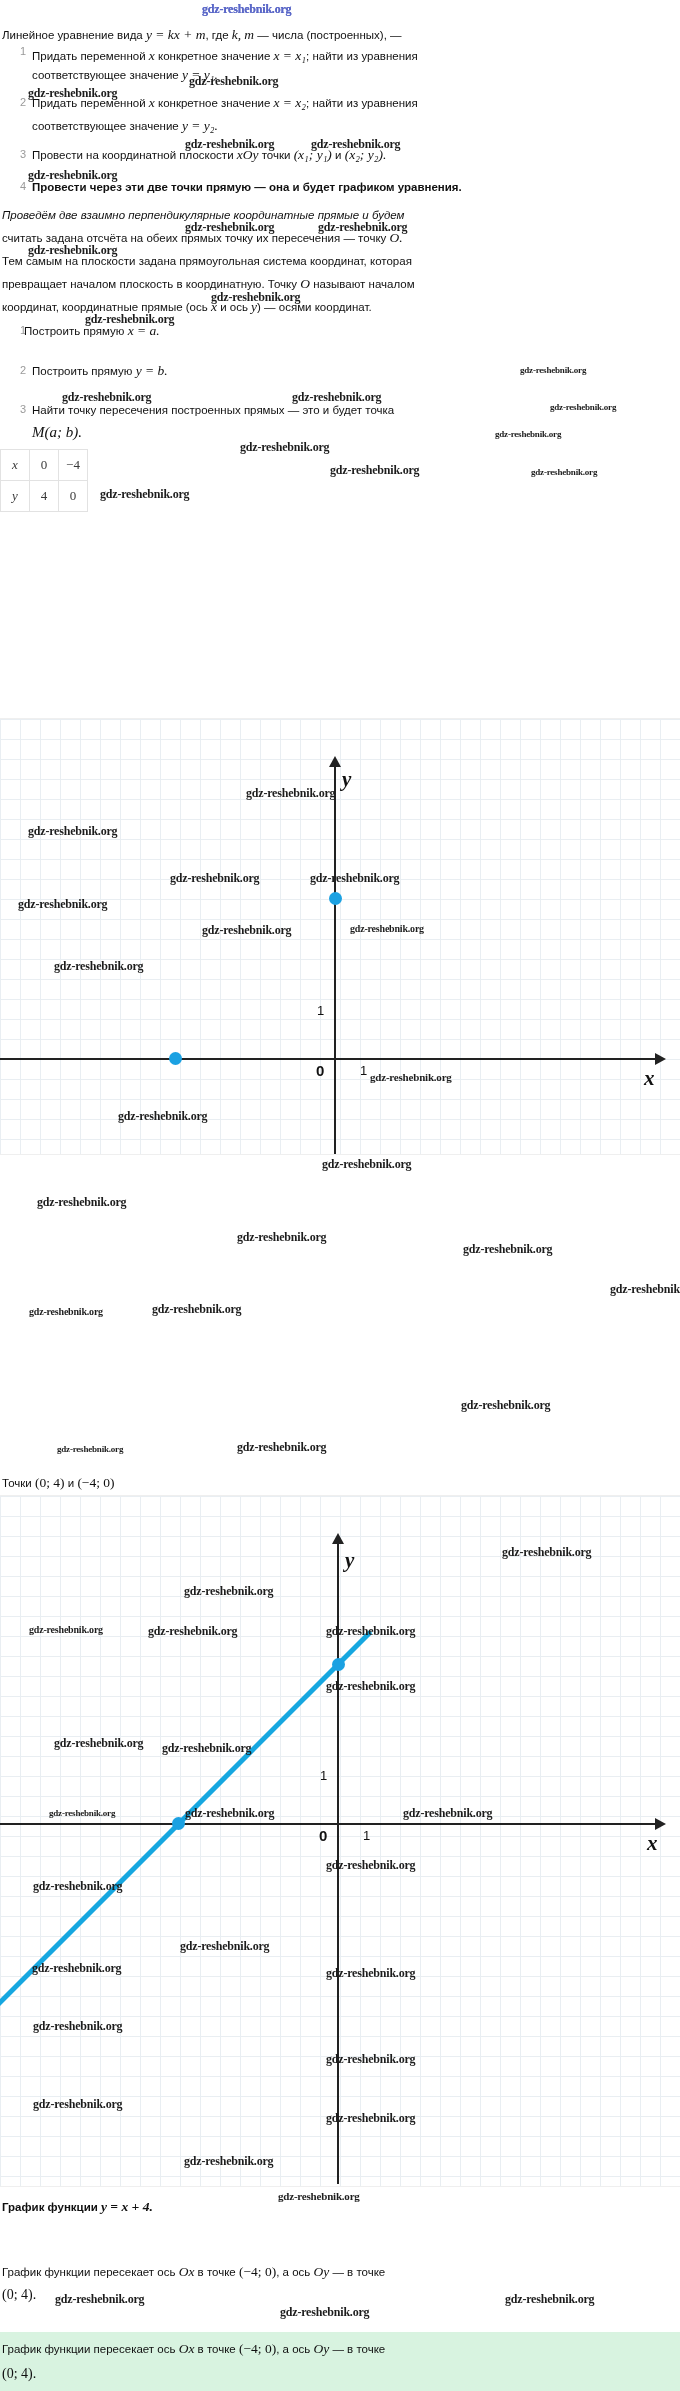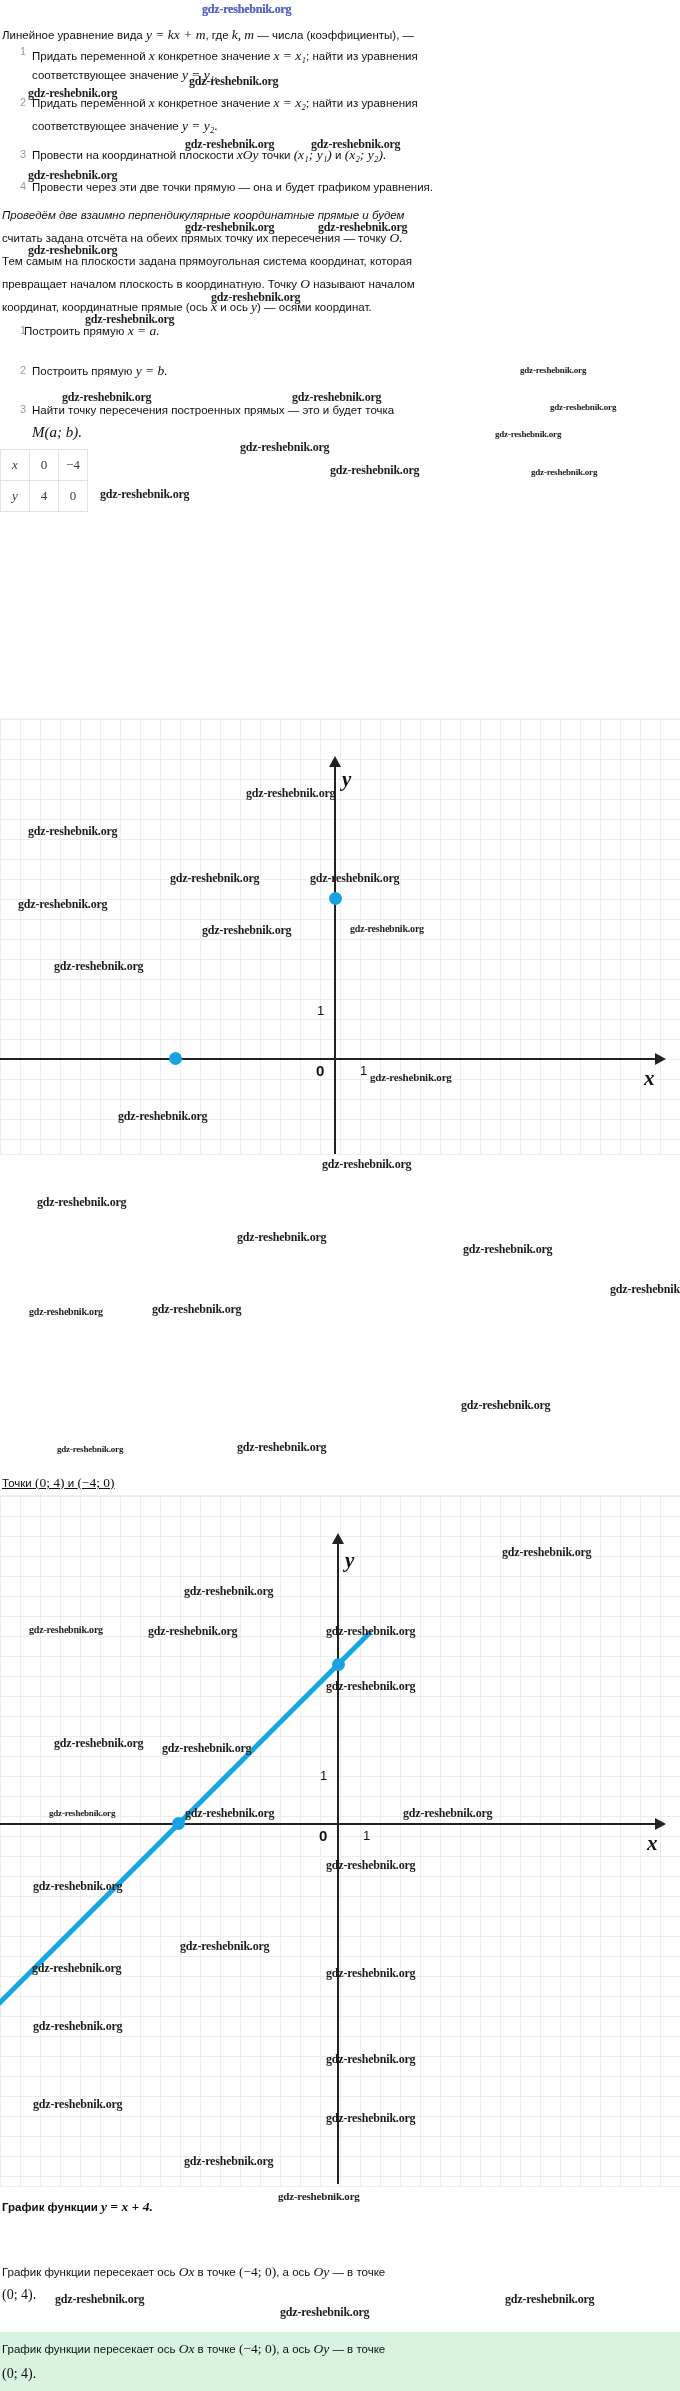--- a/index.html
+++ b/index.html
@@ -132,21 +132,21 @@
   }
 </style>
 </head>
 <body>
 
 <div class="page">
 
   <div class="wm top" style="left:202px;top:2px;font-size:12px;">gdz-reshebnik.org</div>
 
   <div class="txt" style="left:2px;top:28px;">
-    <span>Линейное уравнение вида </span><span class="math">y = kx + m</span><span>, где </span><span class="math">k,</span><span>&nbsp;</span><span class="math">m</span><span> — числа (коэффициенты), —</span>
+    <span>Линейное уравнение вида </span><span class="math">y = kx + m</span><span>, где </span><span class="math">k,</span><span>&nbsp;</span><span class="math">m</span><span> — числа (построенных), —</span>
   </div>
 
   <div class="num" style="left:20px;top:45px;">1</div>
   <div class="txt" style="left:32px;top:49px;">
     <span>Придать переменной </span><span class="math">x</span><span> конкретное значение </span><span class="math">x = x₁</span><span>; найти из уравнения</span>
   </div>
   <div class="txt" style="left:32px;top:68px;">
     <span>соответствующее значение </span><span class="math">y = y₁.</span>
   </div>
   <div class="wm" style="left:189px;top:74px;font-size:12px;">gdz-reshebnik.org</div>
@@ -164,21 +164,21 @@
   <div class="wm" style="left:311px;top:137px;font-size:12px;">gdz-reshebnik.org</div>
 
   <div class="num" style="left:20px;top:148px;">3</div>
   <div class="txt" style="left:32px;top:148px;">
     <span>Провести на координатной плоскости </span><span class="mathn" style="font-style:italic;">xOy</span><span> точки </span><span class="math">(x₁;  y₁)</span><span> и </span><span class="math">(x₂;  y₂).</span>
   </div>
 
   <div class="wm" style="left:28px;top:168px;font-size:12px;">gdz-reshebnik.org</div>
 
   <div class="num" style="left:20px;top:180px;">4</div>
-  <div class="txt" style="left:32px;top:180px;">Провести через эти две точки прямую — она и будет графиком уравнения.</div>
+  <div class="txt" style="left:32px;top:180px;font-weight:bold;">Провести через эти две точки прямую — она и будет графиком уравнения.</div>
 
   <div class="txt" style="left:2px;top:208px;font-style:italic;">Проведём две взаимно перпендикулярные координатные прямые и будем</div>
 
   <div class="wm" style="left:185px;top:220px;font-size:12px;">gdz-reshebnik.org</div>
   <div class="wm" style="left:318px;top:220px;font-size:12px;">gdz-reshebnik.org</div>
 
   <div class="txt" style="left:2px;top:231px;">
     <span>считать задана отсчёта на обеих прямых точку их пересечения — точку </span><span class="mathn" style="font-style:italic;">O.</span>
   </div>
 
@@ -270,21 +270,21 @@
   <div class="wm" style="left:37px;top:1195px;font-size:12px;">gdz-reshebnik.org</div>
   <div class="wm" style="left:237px;top:1230px;font-size:12px;">gdz-reshebnik.org</div>
   <div class="wm" style="left:463px;top:1242px;font-size:12px;">gdz-reshebnik.org</div>
   <div class="wm" style="left:610px;top:1282px;font-size:12px;">gdz-reshebnik.org</div>
   <div class="wm" style="left:29px;top:1306px;font-size:10px;">gdz-reshebnik.org</div>
   <div class="wm" style="left:152px;top:1302px;font-size:12px;">gdz-reshebnik.org</div>
   <div class="wm" style="left:57px;top:1444px;font-size:9px;">gdz-reshebnik.org</div>
   <div class="wm" style="left:237px;top:1440px;font-size:12px;">gdz-reshebnik.org</div>
   <div class="wm" style="left:461px;top:1398px;font-size:12px;">gdz-reshebnik.org</div>
 
-  <div class="txt" style="left:2px;top:1476px;text-decoration:underline;">
+  <div class="txt" style="left:2px;top:1476px;">
     <span>Точки </span><span class="mathn">(0;  4)</span><span> и </span><span class="mathn">(−4;  0)</span>
   </div>
 
   <div class="graph" style="top:1495px;height:690px;">
 
     <div class="axis-x" style="left:0px;top:327px;width:660px;"></div>
     <div class="arrow-r" style="left:655px;top:322px;"></div>
     <div class="axis-y" style="left:337px;top:48px;height:640px;"></div>
     <div class="arrow-u" style="left:332px;top:37px;"></div>
 

